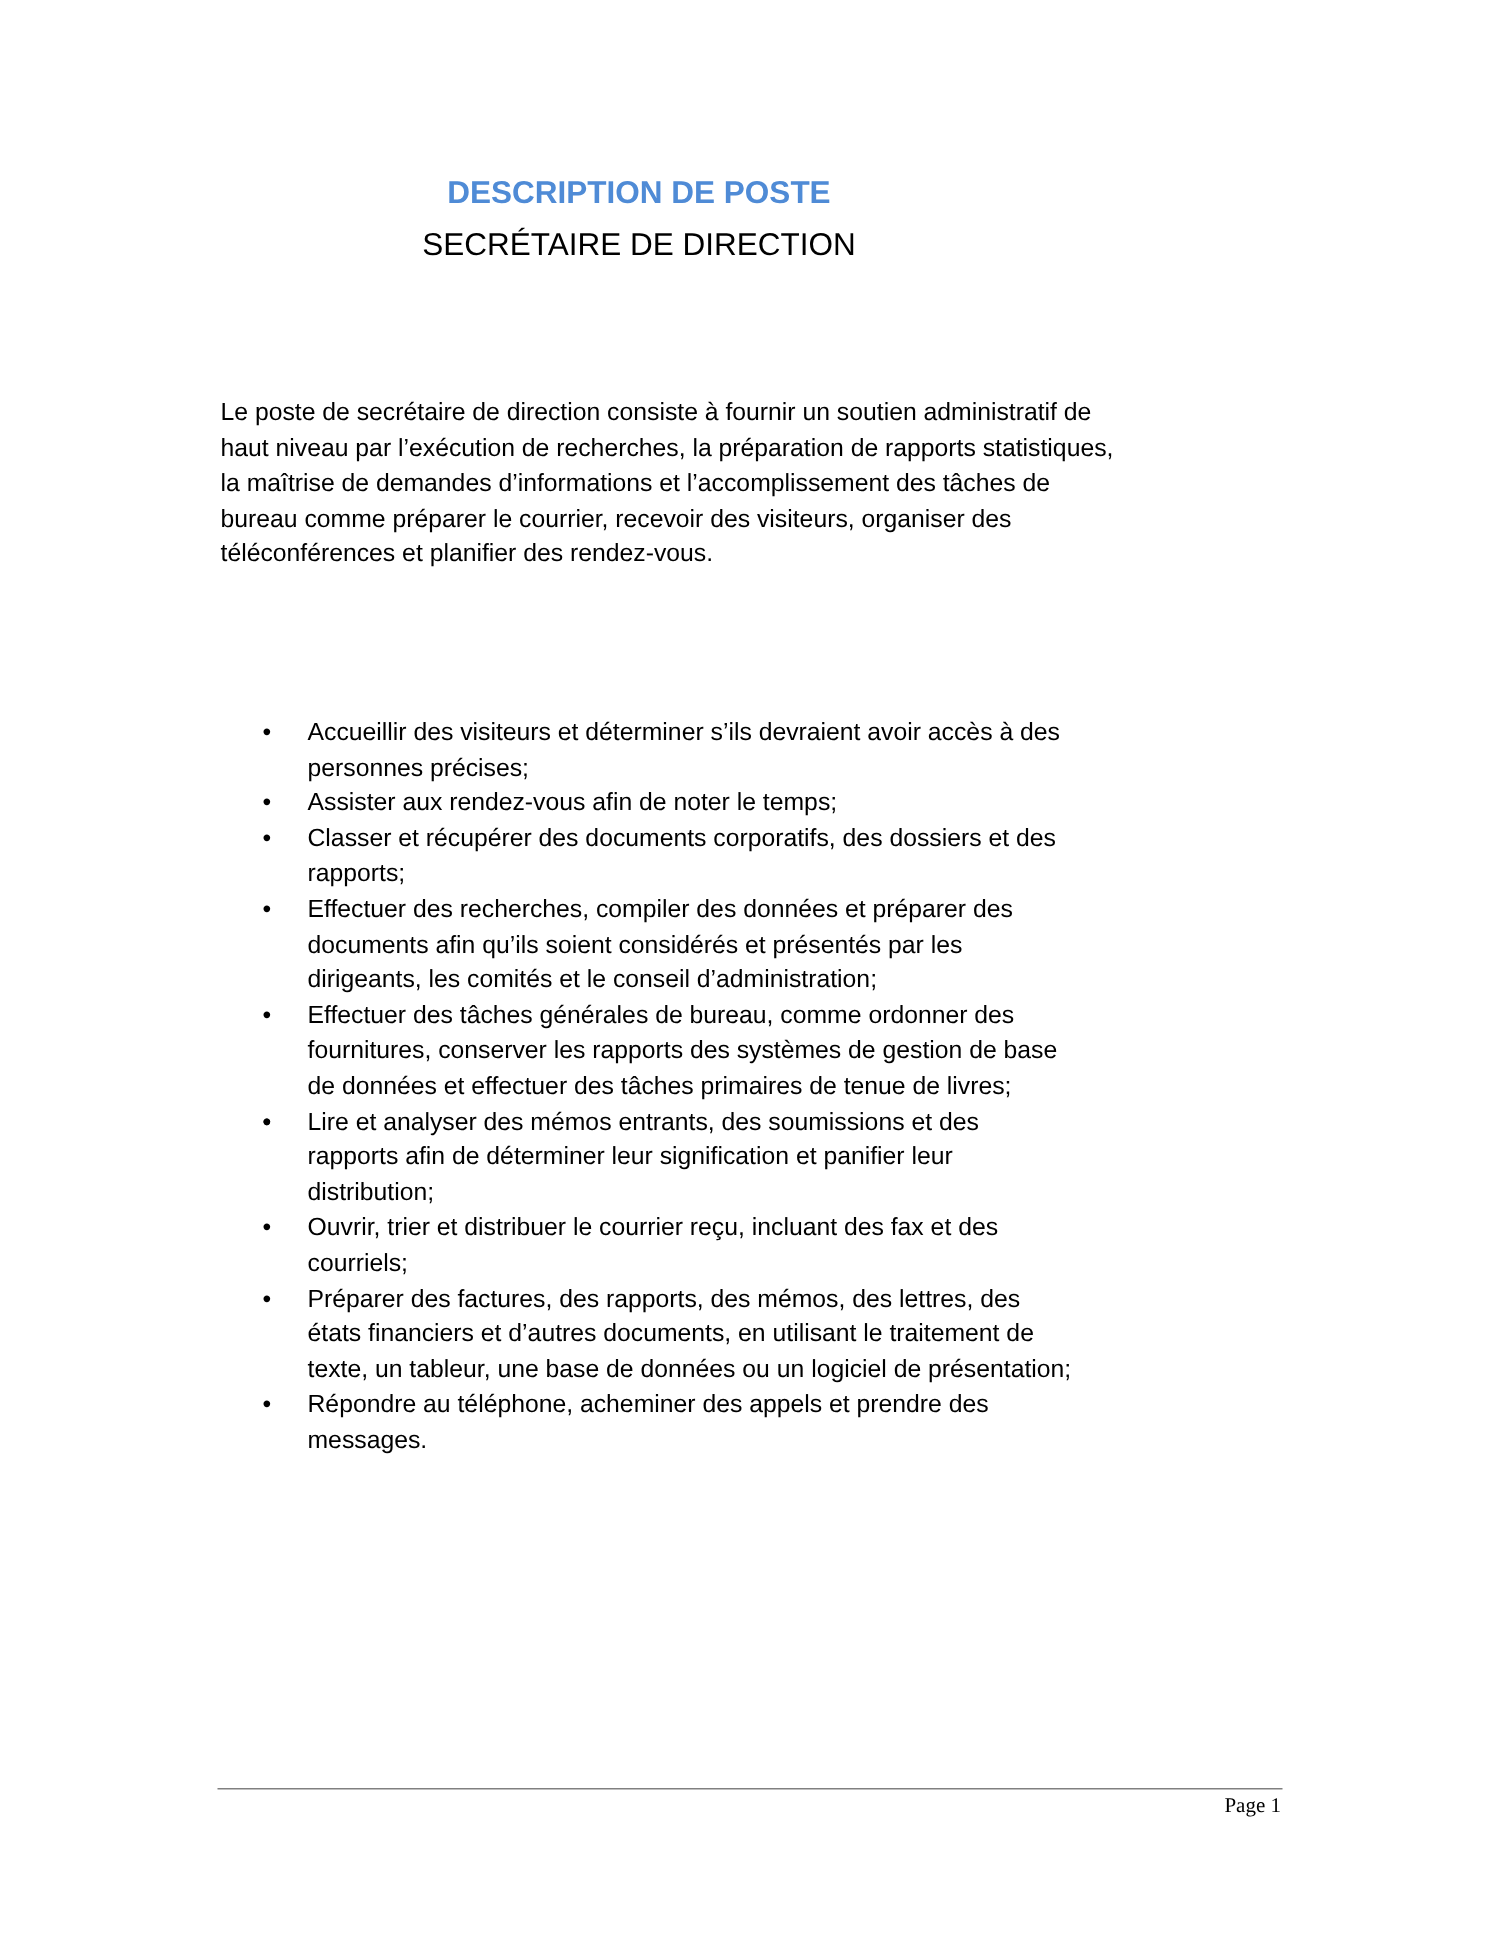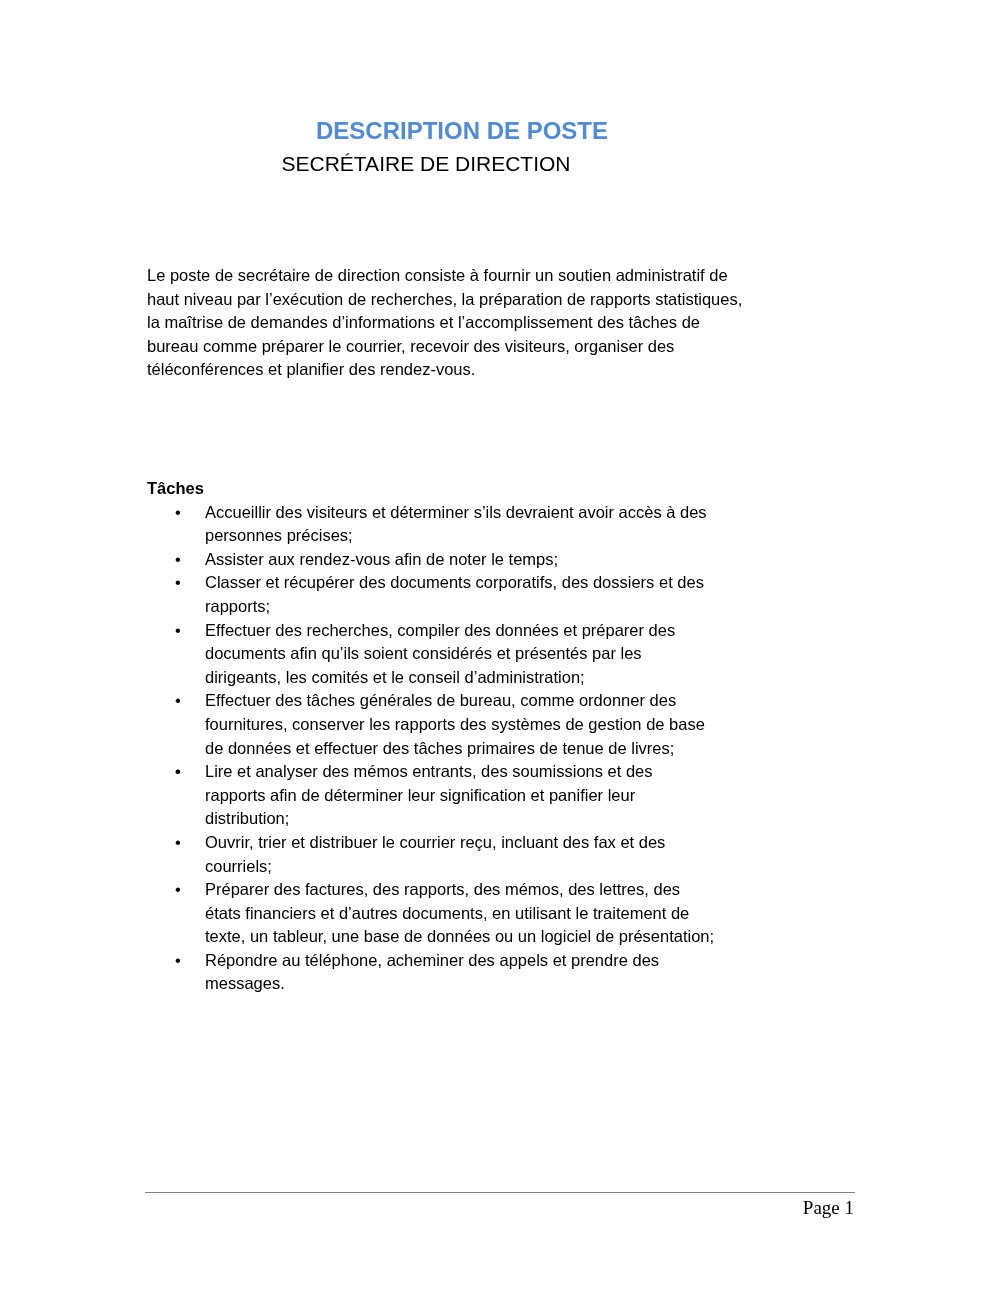--- a/index.html
+++ b/index.html
@@ -1,40 +1,39 @@
 <!DOCTYPE html>
 <html><head>
   <meta charset="utf-8">
   <style>
     html, body { margin: 0; padding: 0; background: #ffffff; }
     body { width: 1000px; height: 1290px; position: relative; font-family: "Liberation Sans", sans-serif; color: #000; }
-    .title-blue { position: absolute; left: 0; width: 852px; top: 117px; text-align: center; font-weight: bold; font-size: 24px; color: #4f8bd6; letter-spacing: 0px; margin-left: 36px; }
+    .title-blue { position: absolute; left: 0; width: 852px; top: 117px; text-align: center; font-weight: bold; font-size: 21px; color: #4f8bd6; letter-spacing: 0px; }
     .title-black { position: absolute; left: 0; width: 852px; top: 152px; text-align: center; font-weight: normal; font-size: 21px; color: #000; }
     .section { position: absolute; left: 147px; width: 600px; font-size: 16.5px; line-height: 23.6px; }
     .sec-head { font-weight: bold; }
     .brief { top: 264px; }
     .tasks { top: 477px; }
     ul.tasklist { list-style: none; margin: 0; padding: 0; }
     ul.tasklist li { position: relative; padding-left: 58px; width: 510px; }
     ul.tasklist li .bullet { position: absolute; left: 28px; top: 0; }
     .footer-rule { position: absolute; left: 145px; top: 1192px; width: 710px; height: 0; border-top: 1.5px solid #808080; }
-    .footer-page { position: absolute; right: 146px; top: 1197px; font-family: "Liberation Serif", serif; font-size: 19px; color: #000; }
+    .footer-page { position: absolute; right: 146px; top: 1197px; font-family: "Liberation Serif", serif; font-size: 14px; color: #000; }
   </style>
 </head>
 <body>
 
 <div class="title-blue">DESCRIPTION DE POSTE</div>
 <div class="title-black">SECRÉTAIRE DE DIRECTION</div>
 
 <div class="section brief">
   <div>Le poste de secrétaire de direction consiste à fournir un soutien administratif de haut niveau par l’exécution de recherches, la préparation de rapports statistiques, la maîtrise de demandes d’informations et l’accomplissement des tâches de bureau comme préparer le courrier, recevoir des visiteurs, organiser des téléconférences et planifier des rendez-vous.</div>
 </div>
 
 <div class="section tasks">
-  <div class="sec-head">Tâches</div>
   <ul class="tasklist">
     <li><span class="bullet">•</span><span>Accueillir des visiteurs et déterminer s’ils devraient avoir accès à des personnes précises;</span></li>
     <li><span class="bullet">•</span><span>Assister aux rendez-vous afin de noter le temps;</span></li>
     <li><span class="bullet">•</span><span>Classer et récupérer des documents corporatifs, des dossiers et des rapports;</span></li>
     <li><span class="bullet">•</span><span>Effectuer des recherches, compiler des données et préparer des documents afin qu’ils soient considérés et présentés par les dirigeants, les comités et le conseil d’administration;</span></li>
     <li><span class="bullet">•</span><span>Effectuer des tâches générales de bureau, comme ordonner des fournitures, conserver les rapports des systèmes de gestion de base de données et effectuer des tâches primaires de tenue de livres;</span></li>
     <li><span class="bullet">•</span></li>
     <li><span class="bullet">•</span><span>Lire et analyser des mémos entrants, des soumissions et des rapports afin de déterminer leur signification et panifier leur distribution;</span></li>
     <li><span class="bullet">•</span><span>Ouvrir, trier et distribuer le courrier reçu, incluant des fax et des courriels;</span></li>
     <li><span class="bullet">•</span><span>Préparer des factures, des rapports, des mémos, des lettres, des états financiers et d’autres documents, en utilisant le traitement de texte, un tableur, une base de données ou un logiciel de présentation;</span></li>

